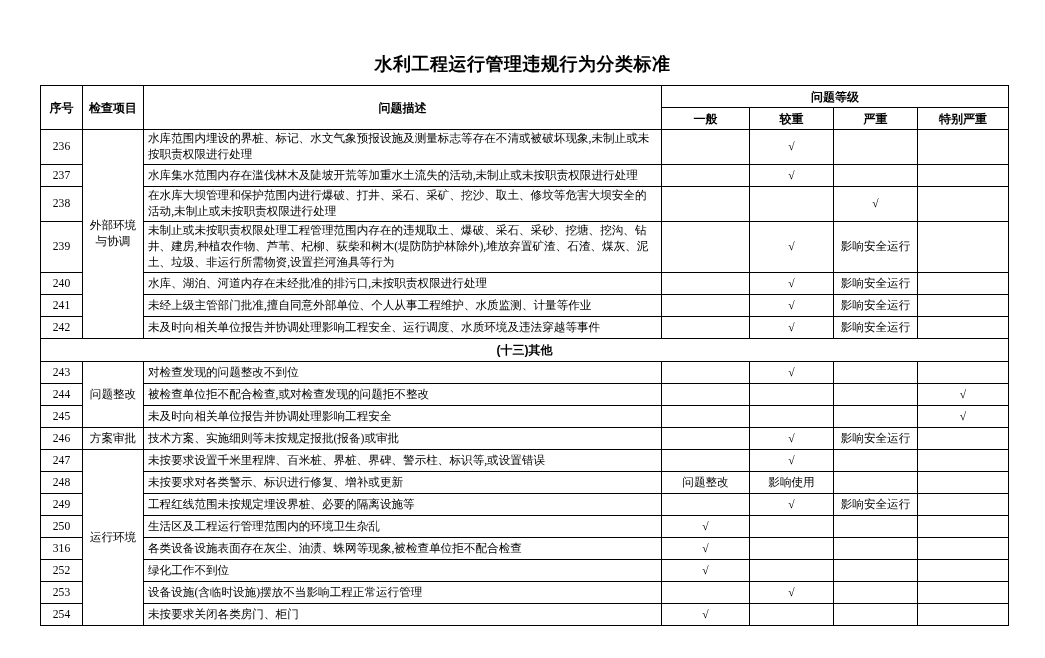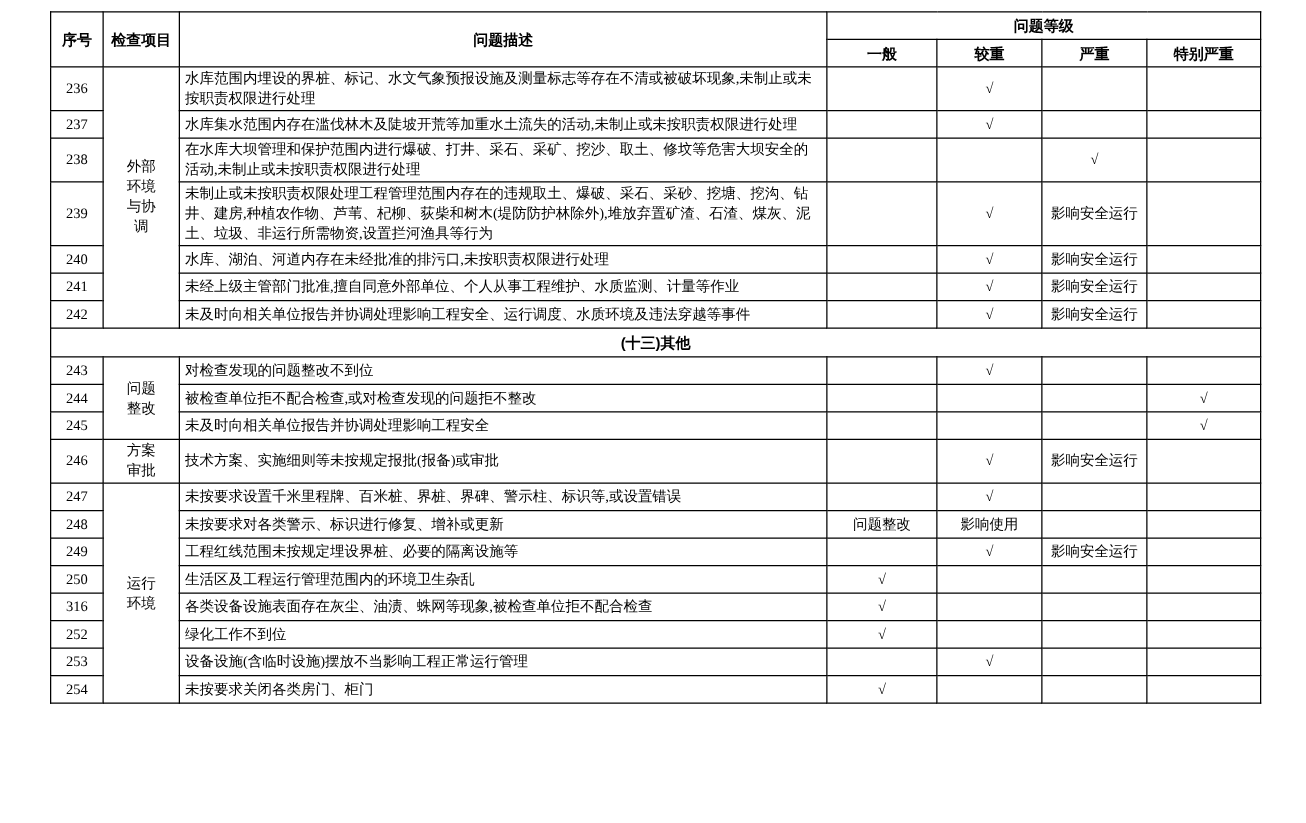--- a/index.html
+++ b/index.html
@@ -37,21 +37,21 @@
   .grid thead th {
     font-family: "Liberation Sans", "DejaVu Sans", sans-serif;
     font-weight: bold;
     font-size: 12px;
     text-align: center;
     height: 19px;
     padding: 1px 2px;
   }
   tr.data-row { height: 22px; }
   td.c-idx { text-align: center; padding: 1px 1px; font-family: Liberation Serif, serif; }
-  td.c-cat { text-align: center; padding: 1px 16px; }
+  td.c-cat { text-align: center; padding: 1px 4px; }
   td.c-desc { text-align: left; padding: 1px 4px; }
   td.c-lvl { text-align: center; padding: 1px 2px; }
   td.section-cell {
     font-family: "Liberation Sans", "DejaVu Sans", sans-serif;
     font-weight: bold;
     font-size: 12px;
     text-align: center;
     height: 20px;
     padding: 1px 4px;
   }
@@ -59,20 +59,21 @@
     margin: 9px 0 0 40px;
     font-size: 12px;
     line-height: 16px;
   }
 </style>
 </head>
 <body>
 
 <div class="page">
 
+  <div class="title">水利工程运行管理违规行为分类标准</div>
 
   <table class="grid">
     <colgroup>
       <col style="width:42px">
       <col style="width:61px">
       <col style="width:518px">
       <col style="width:88px">
       <col style="width:84px">
       <col style="width:84px">
       <col style="width:91px">

